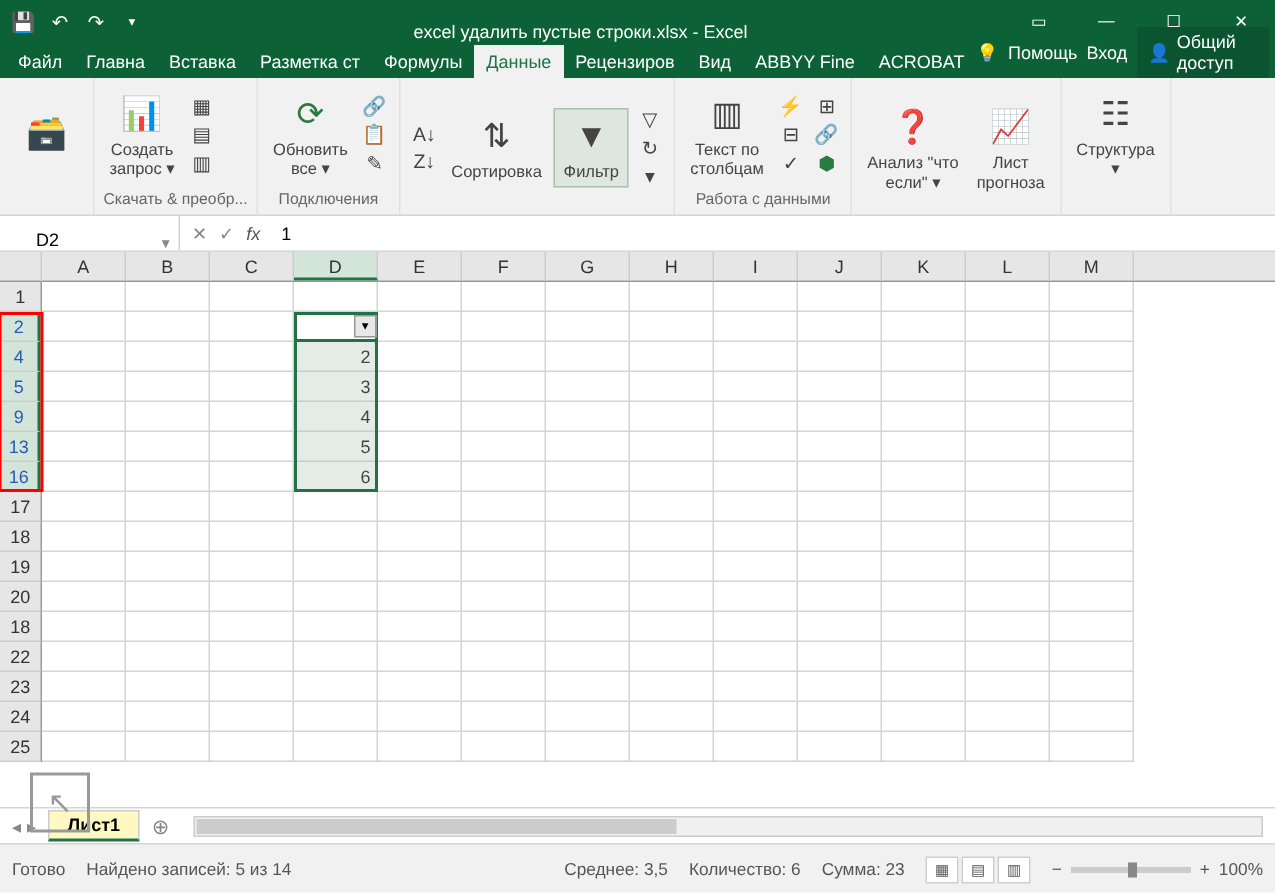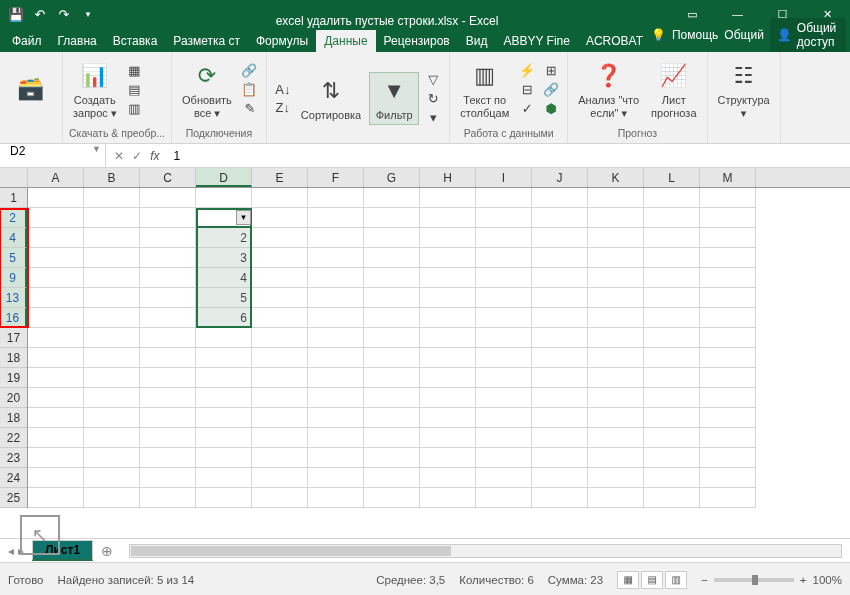--- a/index.html
+++ b/index.html
@@ -26,21 +26,21 @@
 .ribbon-group .controls { flex: 1; display: flex; align-items: center; gap: 4px; }
 .ribbon-group .label { text-align: center; font-size: 10.5px; color: #666; padding: 2px 0 4px; }
 .big-btn { display: flex; flex-direction: column; align-items: center; justify-content: flex-end; gap: 2px; padding: 2px 4px; text-align: center; line-height: 1.1; min-width: 50px; }
 .big-btn .ico { width: 32px; height: 32px; display: flex; align-items: center; justify-content: center; font-size: 22px; }
 .small-stack { display: flex; flex-direction: column; gap: 1px; font-size: 11px; }
 .small-btn { display: flex; align-items: center; gap: 4px; padding: 1px 2px; }
 .small-btn .ico { width: 16px; height: 16px; font-size: 13px; display: inline-flex; align-items: center; justify-content: center; }
 
 
 .fbar { height: 24px; border-bottom: 1px solid #d4d4d4; display: flex; align-items: center; font-size: 12px; background: #fff; }
-.namebox { width: 100px; border-right: 1px solid #d4d4d4; padding: 0 4px; display: flex; align-items: flex-start; justify-content: space-between; height: 100%; margin-left: 6px; }
+.namebox { width: 100px; border-right: 1px solid #d4d4d4; padding: 0 4px; display: flex; align-items: flex-end; justify-content: space-between; height: 100%; margin-left: 20px; }
 .namebox .dd { font-size: 9px; color: #888; }
 .fx-btns { display: flex; align-items: center; gap: 8px; padding: 0 8px; color: #888; }
 .fx-btns .fx { font-style: italic; color: #555; }
 .finput { flex: 1; padding: 0 6px; }
 
 
 .grid-area { position: relative; height: 370px; overflow: hidden; }
 .corner { position: absolute; left: 0; top: 0; width: 28px; height: 20px; background: #e6e6e6; border-right: 1px solid #ccc; border-bottom: 1px solid #999; }
 .colhead { position: absolute; left: 28px; top: 0; right: 0; height: 20px; display: flex; background: #e6e6e6; border-bottom: 1px solid #999; }
 .colhead div { width: 56px; border-right: 1px solid #ccc; text-align: center; font-size: 12px; color: #333; line-height: 20px; }
@@ -53,21 +53,21 @@
 .row { display: flex; height: 20px; }
 .cell { width: 56px; height: 20px; border-right: 1px solid #d4d4d4; border-bottom: 1px solid #d4d4d4; font-size: 12px; text-align: right; padding-right: 4px; line-height: 20px; background: #fff; }
 .sel-range { position: absolute; border: 2px solid #217346; background: rgba(180,200,188,0.35); pointer-events: none; }
 .sel-active { position: absolute; background: #fff; border: 2px solid #217346; pointer-events: none; }
 .filter-btn { position: absolute; width: 15px; height: 15px; background: #e8e8e8; border: 1px solid #999; font-size: 9px; text-align: center; line-height: 13px; }
 .highlight-box { position: absolute; border: 2px solid #ff0000; pointer-events: none; }
 
 
 .sheet-bar { height: 24px; background: #fff; border-top: 1px solid #d4d4d4; display: flex; align-items: center; font-size: 12px; }
 .sheet-nav { display: flex; gap: 4px; padding: 0 8px; color: #888; }
-.sheet-tab { padding: 2px 12px; border: 1px solid #ccc; border-bottom: 2px solid #217346; background: #0f766e; font-weight: 600; }
+.sheet-tab { padding: 2px 12px; border: 1px solid #ccc; border-bottom: 2px solid #217346; background: #fef9c3; font-weight: 600; }
 .sheet-add { padding: 0 8px; color: #888; font-size: 14px; }
 .hscroll { flex: 1; margin: 0 8px; height: 14px; background: #f0f0f0; border: 1px solid #ccc; position: relative; }
 .hscroll .thumb { position: absolute; left: 1px; top: 1px; height: 10px; width: 45%; background: #cdcdcd; }
 
 
 .status { height: 34px; background: #f1f1f1; border-top: 1px solid #d4d4d4; display: flex; align-items: center; font-size: 11.5px; color: #555; padding: 0 8px; gap: 14px; }
 .status .spacer { flex: 1; }
 .view-btns { display: flex; gap: 2px; }
 .view-btns div { width: 22px; height: 18px; border: 1px solid #ccc; background: #fff; font-size: 10px; display: flex; align-items: center; justify-content: center; }
 .zoom { display: flex; align-items: center; gap: 6px; }
@@ -104,21 +104,21 @@
   <div class="tab">Разметка ст</div>
   <div class="tab">Формулы</div>
   <div class="tab active">Данные</div>
   <div class="tab">Рецензиров</div>
   <div class="tab">Вид</div>
   <div class="tab">ABBYY Fine</div>
   <div class="tab">ACROBAT</div>
   <div class="tab-right">
     <span>💡</span>
     <span>Помощь</span>
-    <span>Общий</span>
+    <span>Вход</span>
     <div class="share-btn">
       <span>👤</span>
       <span>Общий доступ</span>
     </div>
   </div>
 </div>
 
 <div class="ribbon">
   <div class="ribbon-group">
     <div class="controls">
@@ -239,21 +239,20 @@
         <div class="ico">❓</div>
         <div style="white-space:pre-line">Анализ "что
 если" ▾</div>
       </div>
       <div class="big-btn">
         <div class="ico" style="color:#c44">📈</div>
         <div style="white-space:pre-line">Лист
 прогноза</div>
       </div>
     </div>
-    <div class="label">Прогноз</div>
   </div>
   <div class="ribbon-group">
     <div class="controls">
       <div class="big-btn">
         <div class="ico">☷</div>
         <div style="white-space:pre-line">Структура
 ▾</div>
       </div>
     </div>
     <div class="label">&nbsp;</div>

